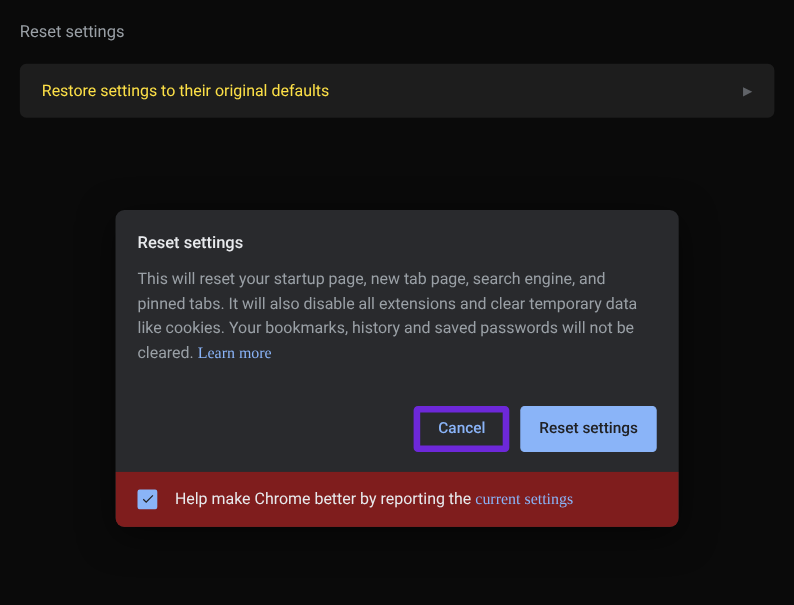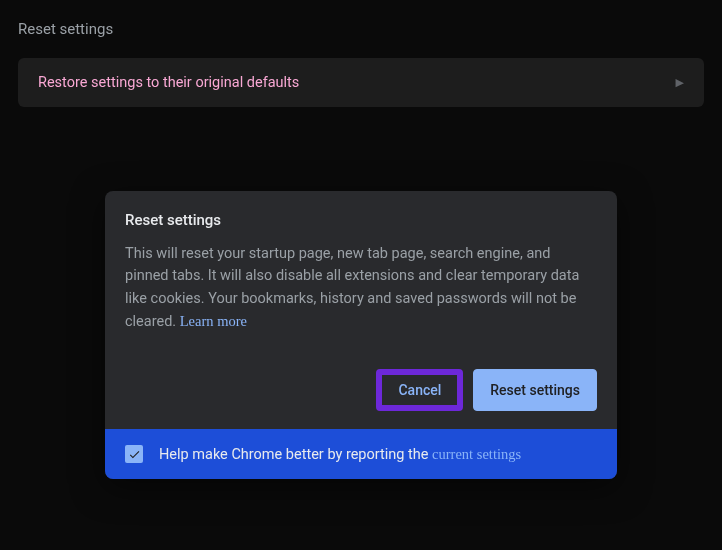--- a/index.html
+++ b/index.html
@@ -26,21 +26,21 @@
       margin: 8px 18px 0 18px;
       background: #1d1d1d;
       border-radius: 6px;
       padding: 16px 20px;
       display: flex;
       align-items: center;
       justify-content: space-between;
       cursor: pointer;
     }
     .settings-row-label {
-      color: #f9a8d4;
+      color: #fde047;
       font-size: 14.5px;
     }
     .chevron {
       color: #606368;
       font-size: 11px;
     }
     .dialog-overlay {
       position: absolute;
       inset: 0;
       display: flex;
@@ -92,21 +92,21 @@
       background: transparent;
       border: 6px solid #6d28d9;
       color: #8ab4f8;
     }
     .btn-primary {
       background: #8ab4f8;
       border: 1px solid #8ab4f8;
       color: #202124;
     }
     .dialog-footer {
-      background: #1d4ed8;
+      background: #7f1d1d;
       padding: 16px 20px;
       display: flex;
       align-items: center;
       gap: 16px;
     }
     .checkbox-wrap {
       width: 18px;
       height: 18px;
       border-radius: 2px;
       background: #8ab4f8;

